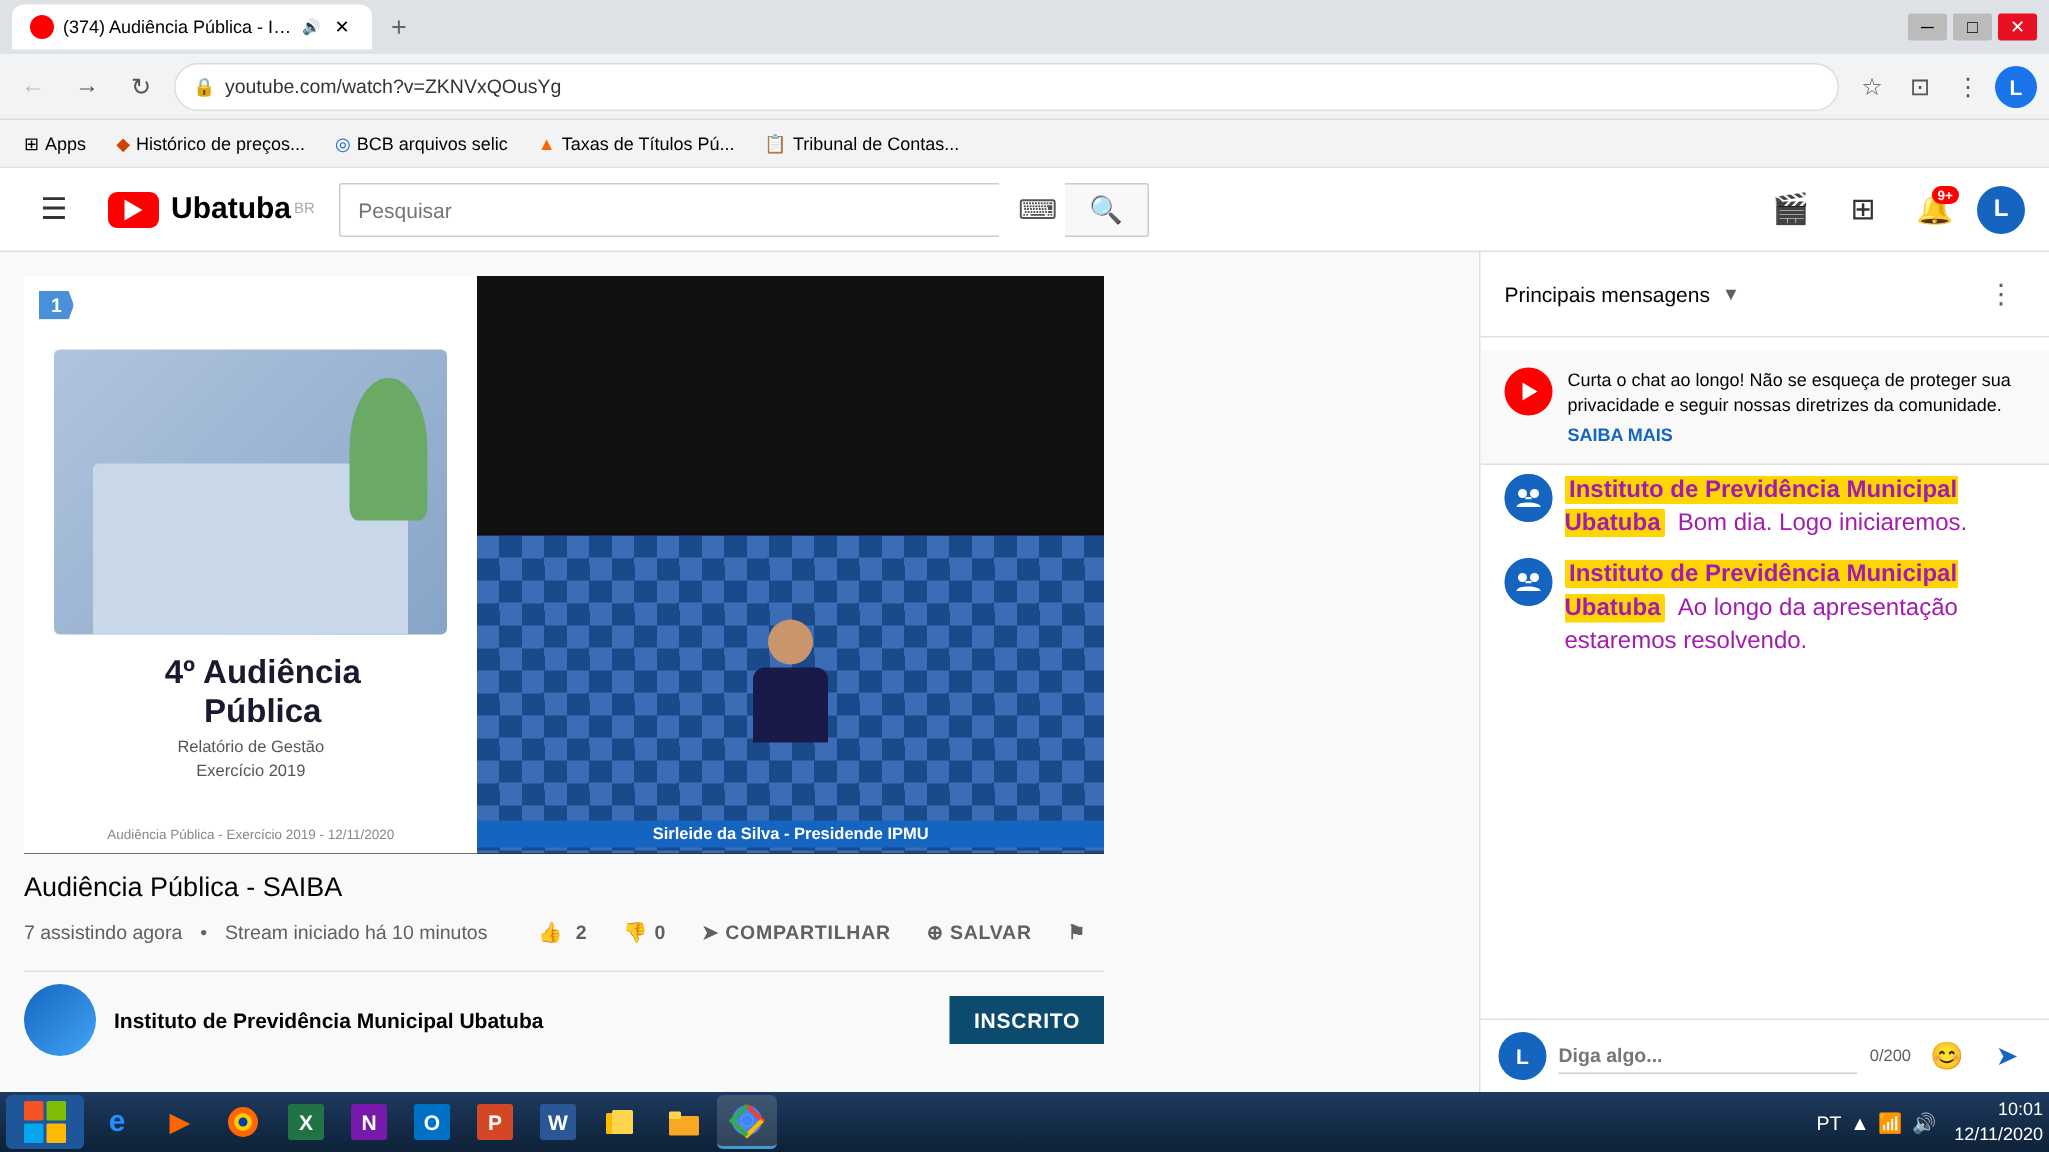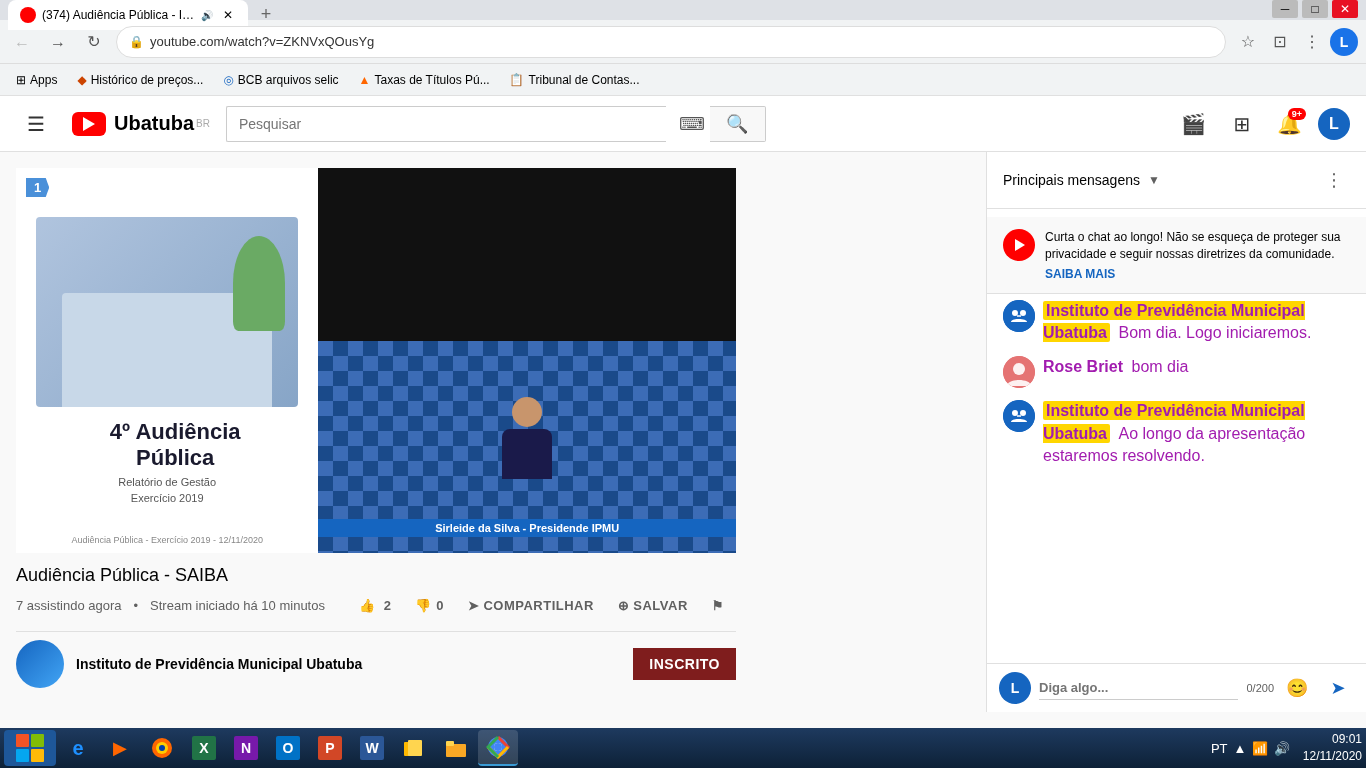--- a/index.html
+++ b/index.html
@@ -1,23 +1,23 @@
 <!DOCTYPE html>
 <html><head>
   <meta charset="utf-8">
   <style>
     * { margin: 0; padding: 0; box-sizing: border-box; }
     body { font-family: Arial, sans-serif; background: #f9f9f9; width: 1366px; height: 768px; overflow: hidden; }
 
     
     .browser-titlebar {
       background: #dee1e6;
-      height: 20px;
-      display: flex;
-      align-items: flex-start;
+      height: 36px;
+      display: flex;
+      align-items: center;
       padding: 0 8px;
       gap: 4px;
     }
     .browser-tab {
       background: white;
       border-radius: 8px 8px 0 0;
       height: 30px;
       padding: 0 12px;
       display: flex;
       align-items: center;
@@ -410,21 +410,21 @@
       border-radius: 50%;
       margin-bottom: 2px;
     }
     .person-body {
       width: 50px; height: 50px;
       background: #1a1a4a;
       border-radius: 8px 8px 0 0;
     }
     .presenter-name-bar {
       position: absolute;
-      bottom: 16px;
+      bottom: 4px;
       width: 100%;
       background: #1565c0;
       color: white;
       font-size: 11px;
       font-weight: bold;
       text-align: center;
       padding: 3px 6px;
     }
 
     
@@ -484,21 +484,21 @@
       overflow: hidden;
       flex-shrink: 0;
     }
     .channel-avatar-img {
       width: 100%; height: 100%;
       background: linear-gradient(135deg, #1565c0, #42a5f5);
     }
     .channel-info { flex: 1; }
     .channel-name { font-size: 14px; font-weight: bold; color: #030303; }
     .subscribe-btn {
-      background: #7f1d1d;
+      background: #0c4a6e;
       color: white;
       border: none;
       padding: 8px 16px;
       font-size: 14px;
       font-weight: bold;
       text-transform: uppercase;
       cursor: pointer;
       letter-spacing: 0.5px;
     }
 
@@ -911,33 +911,20 @@
                 <line x1="14" y1="16" x2="18" y2="16" stroke="white" stroke-width="1.5"></line>
               </g>
             </svg>
         </div>
         <div class="chat-msg-content">
           <span class="chat-username highlighted">Instituto de Previdência Municipal Ubatuba</span>
           <span class="chat-msg-text">Bom dia. Logo iniciaremos.</span>
         </div>
       </div>
 
-      <div class="chat-message">
-        <div class="chat-user-avatar" style="background:#e57373;width:32px;height:32px;border-radius:50%;overflow:hidden;">
-          <svg width="32" height="32" viewBox="0 0 32 32">
-              <circle cx="16" cy="16" r="16" fill="#e57373"></circle>
-              <circle cx="16" cy="13" r="6" fill="white" opacity="0.9"></circle>
-              <path d="M4 30 C4 22 28 22 28 30" fill="white" opacity="0.9"></path>
-            </svg>
-        </div>
-        <div class="chat-msg-content">
-          <span class="chat-username">Rose Briet</span>
-          <span class="chat-msg-text">bom dia</span>
-        </div>
-      </div>
 
       <div class="chat-message">
         <div class="chat-user-avatar" style="background:#1565c0;width:32px;height:32px;border-radius:50%;overflow:hidden;">
           <svg width="32" height="32" viewBox="0 0 32 32">
               <circle cx="16" cy="16" r="16" fill="#1565c0"></circle>
               <g fill="white">
                 <circle cx="12" cy="13" r="3"></circle>
                 <circle cx="20" cy="13" r="3"></circle>
                 <path d="M8 22 C8 18 24 18 24 22" fill="white"></path>
                 <line x1="14" y1="16" x2="18" y2="16" stroke="white" stroke-width="1.5"></line>
@@ -1043,17 +1030,17 @@
   </div>
 
   <div class="taskbar-right">
     <div class="taskbar-sys-icons">
       <span>PT</span>
       <span>▲</span>
       <span>📶</span>
       <span>🔊</span>
     </div>
     <div class="taskbar-time">
-      <div>09:01</div>
+      <div>10:01</div>
       <div>12/11/2020</div>
     </div>
   </div>
 </div>
 
 </body></html>

